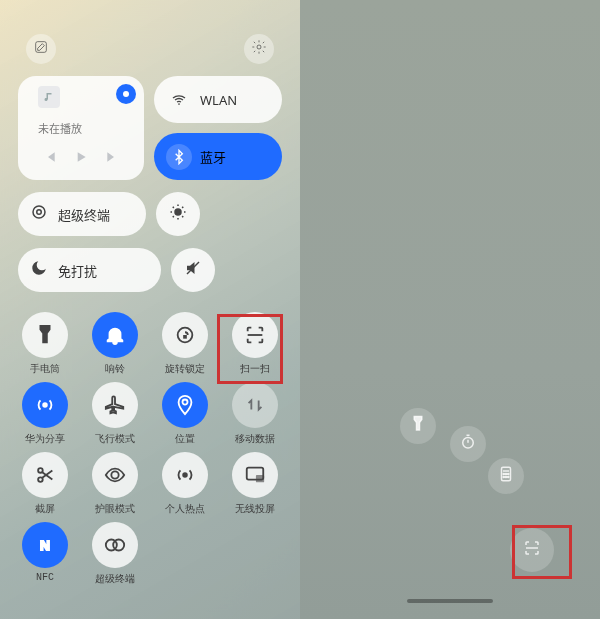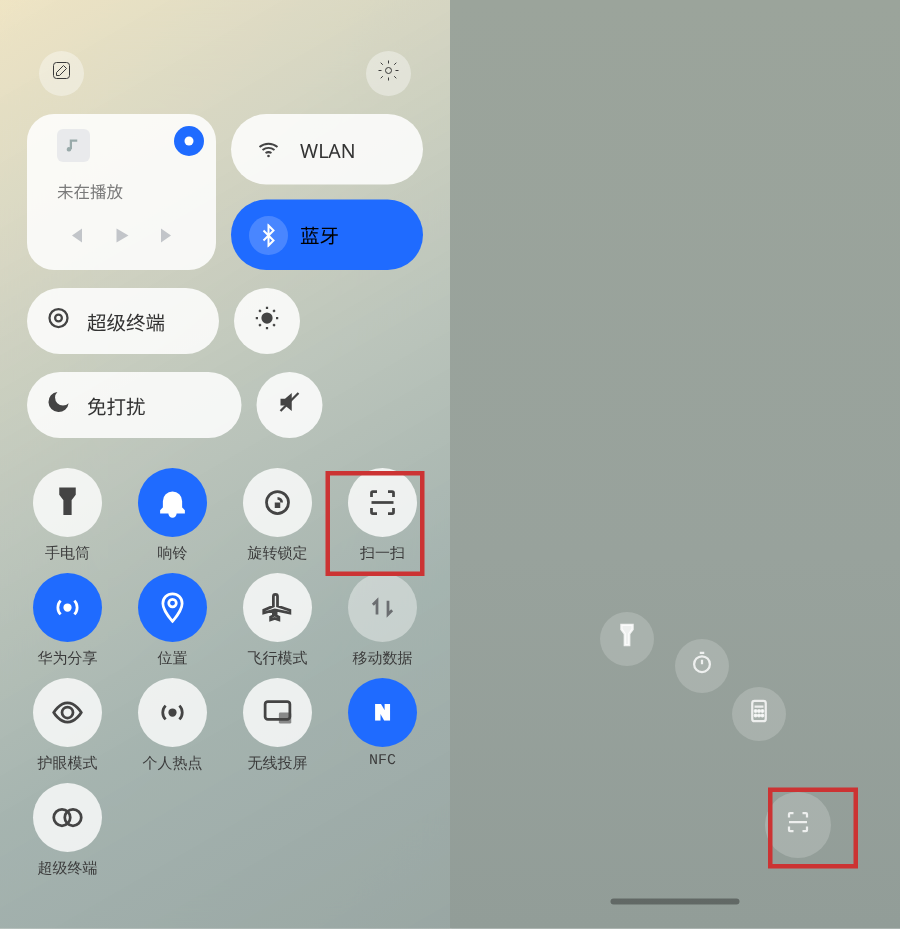--- a/index.html
+++ b/index.html
@@ -236,42 +236,52 @@
           <div class="cell">
             <div class="chip blue">
               <svg viewBox="0 0 24 24" fill="none" stroke="currentColor" stroke-width="2">
                 <circle cx="12" cy="12" r="2" fill="currentColor"></circle>
                 <path d="M5 12a7 7 0 0 1 2-5M19 12a7 7 0 0 0-2-5M5 12a7 7 0 0 0 2 5M19 12a7 7 0 0 1-2 5"></path>
               </svg>
             </div>
             <div class="lbl">华为分享</div>
           </div>
           <div class="cell">
+            <div class="chip ">
+              <svg viewBox="0 0 24 24" fill="currentColor">
+                <path d="M21 14l-9-3V4a1.5 1.5 0 0 0-3 0v7l-7 3v2l7-2v4l-2 1v2l3-1 3 1v-2l-2-1v-4l10 2z"></path>
+              </svg>
+            </div>
+            <div class="lbl">飞行模式</div>
+          </div>
+          <div class="cell">
             <div class="chip blue">
               <svg viewBox="0 0 24 24" fill="currentColor">
                 <path d="M12 2a7 7 0 0 0-7 7c0 5 7 13 7 13s7-8 7-13a7 7 0 0 0-7-7zm0 9.5A2.5 2.5 0 1 1 12 6a2.5 2.5 0 0 1 0 5.5z"></path>
               </svg>
             </div>
             <div class="lbl">位置</div>
           </div>
           <div class="cell">
-            <div class="chip ">
-              <svg viewBox="0 0 24 24" fill="currentColor">
-                <path d="M21 14l-9-3V4a1.5 1.5 0 0 0-3 0v7l-7 3v2l7-2v4l-2 1v2l3-1 3 1v-2l-2-1v-4l10 2z"></path>
-              </svg>
-            </div>
-            <div class="lbl">飞行模式</div>
-          </div>
-          <div class="cell">
             <div class="chip  dim">
               <svg viewBox="0 0 24 24" fill="none" stroke="currentColor" stroke-width="2">
                 <path d="M8 17V7l-3 3M16 7v10l3-3"></path>
               </svg>
             </div>
             <div class="lbl">移动数据</div>
+          </div>
+          <div class="cell">
+            <div class="chip ">
+              <svg viewBox="0 0 24 24" fill="none" stroke="currentColor" stroke-width="2">
+                <circle cx="7" cy="7" r="2.5"></circle>
+                <circle cx="7" cy="17" r="2.5"></circle>
+                <path d="M9 9l11 8M9 15l11-8"></path>
+              </svg>
+            </div>
+            <div class="lbl">截屏</div>
           </div>
           <div class="cell">
             <div class="chip ">
               <svg viewBox="0 0 24 24" fill="currentColor">
                 <path d="M12 5C6 5 2 12 2 12s4 7 10 7 10-7 10-7-4-7-10-7zm0 11a4 4 0 1 1 0-8 4 4 0 0 1 0 8z"></path>
               </svg>
             </div>
             <div class="lbl">护眼模式</div>
           </div>
           <div class="cell">

